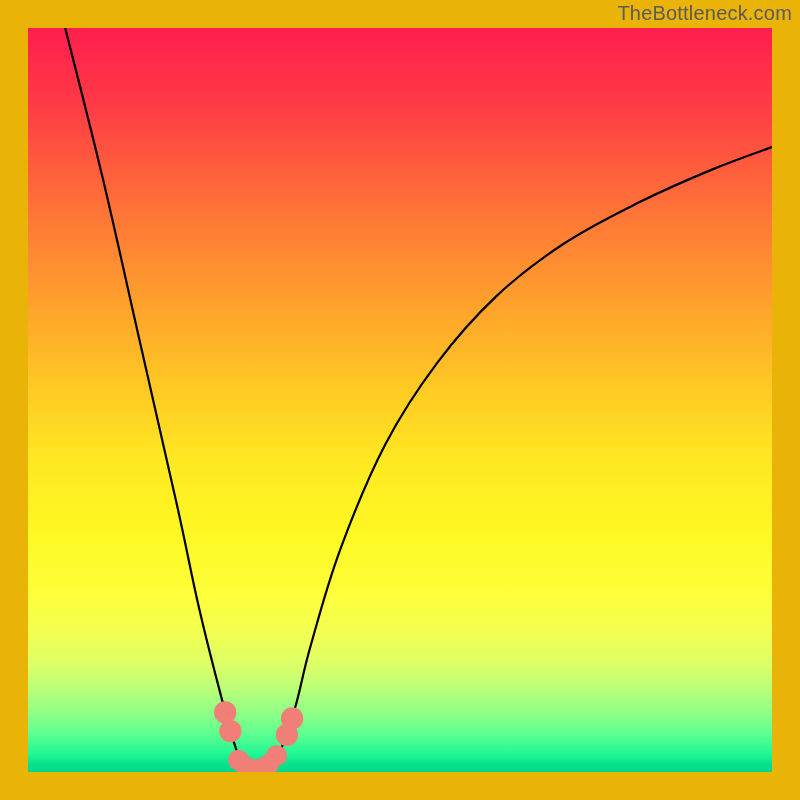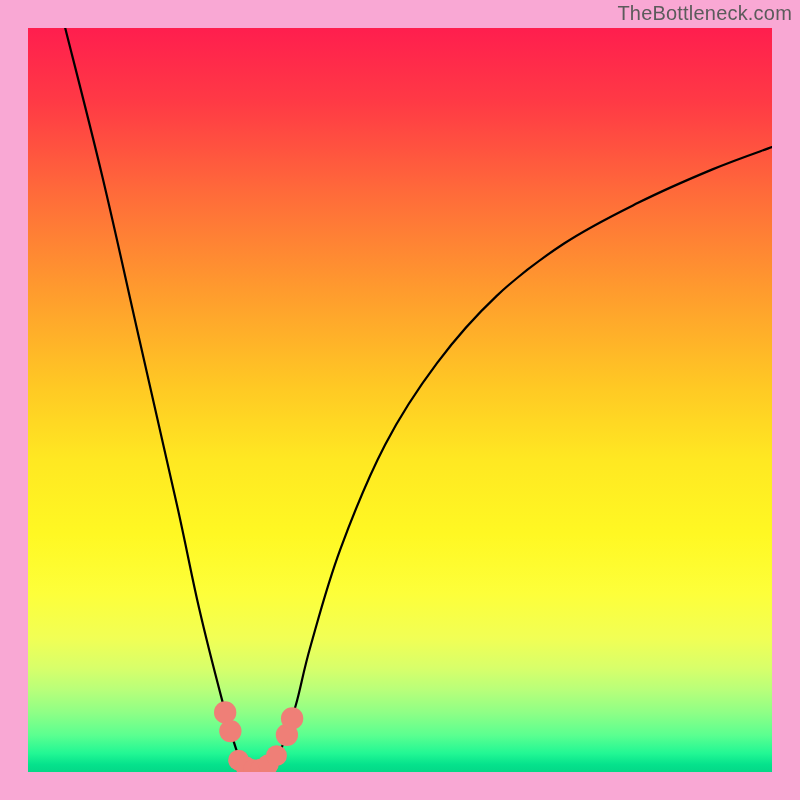--- a/index.html
+++ b/index.html
@@ -9,21 +9,21 @@
     height: 800px;
     background: #000;
     overflow: hidden;
   }
   .frame {
     position: absolute;
     left: 0;
     top: 0;
     width: 800px;
     height: 800px;
-    background: #f9a8d4;
+    background: #eab308;
   }
   .plot {
     position: absolute;
     left: 28px;
     top: 28px;
     width: 744px;
     height: 744px;
     overflow: hidden;
   }
   .gradient {

